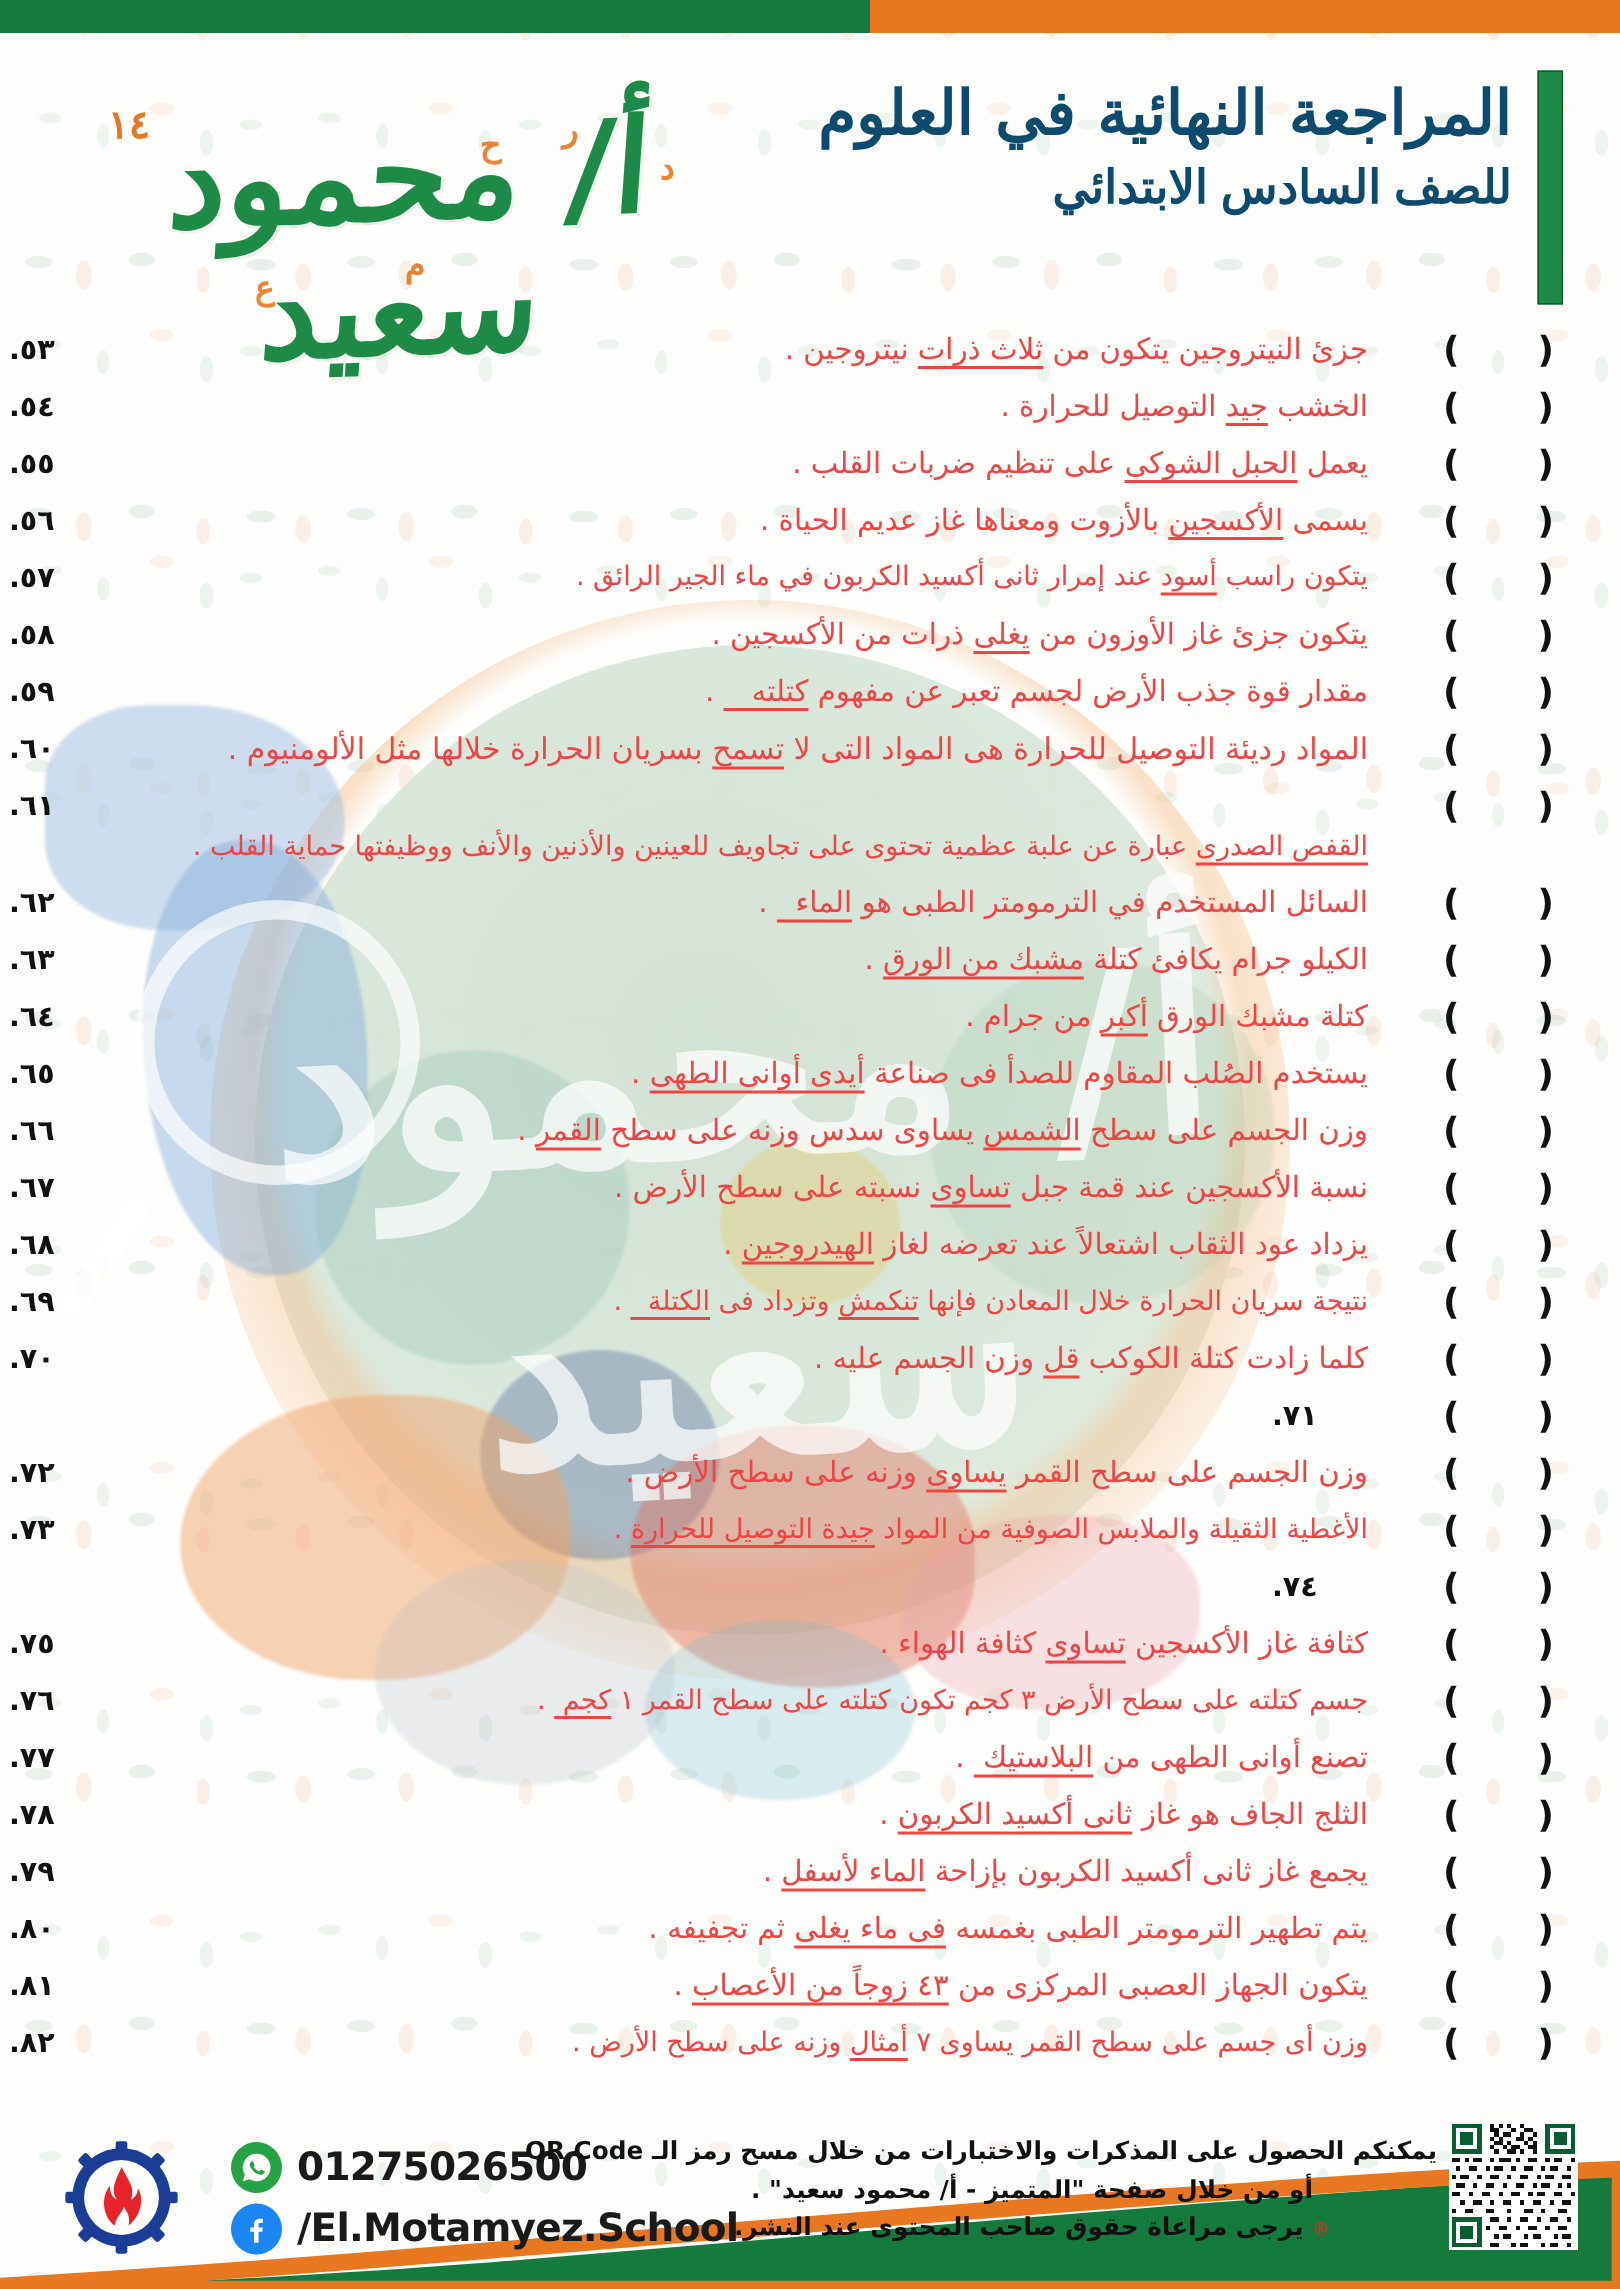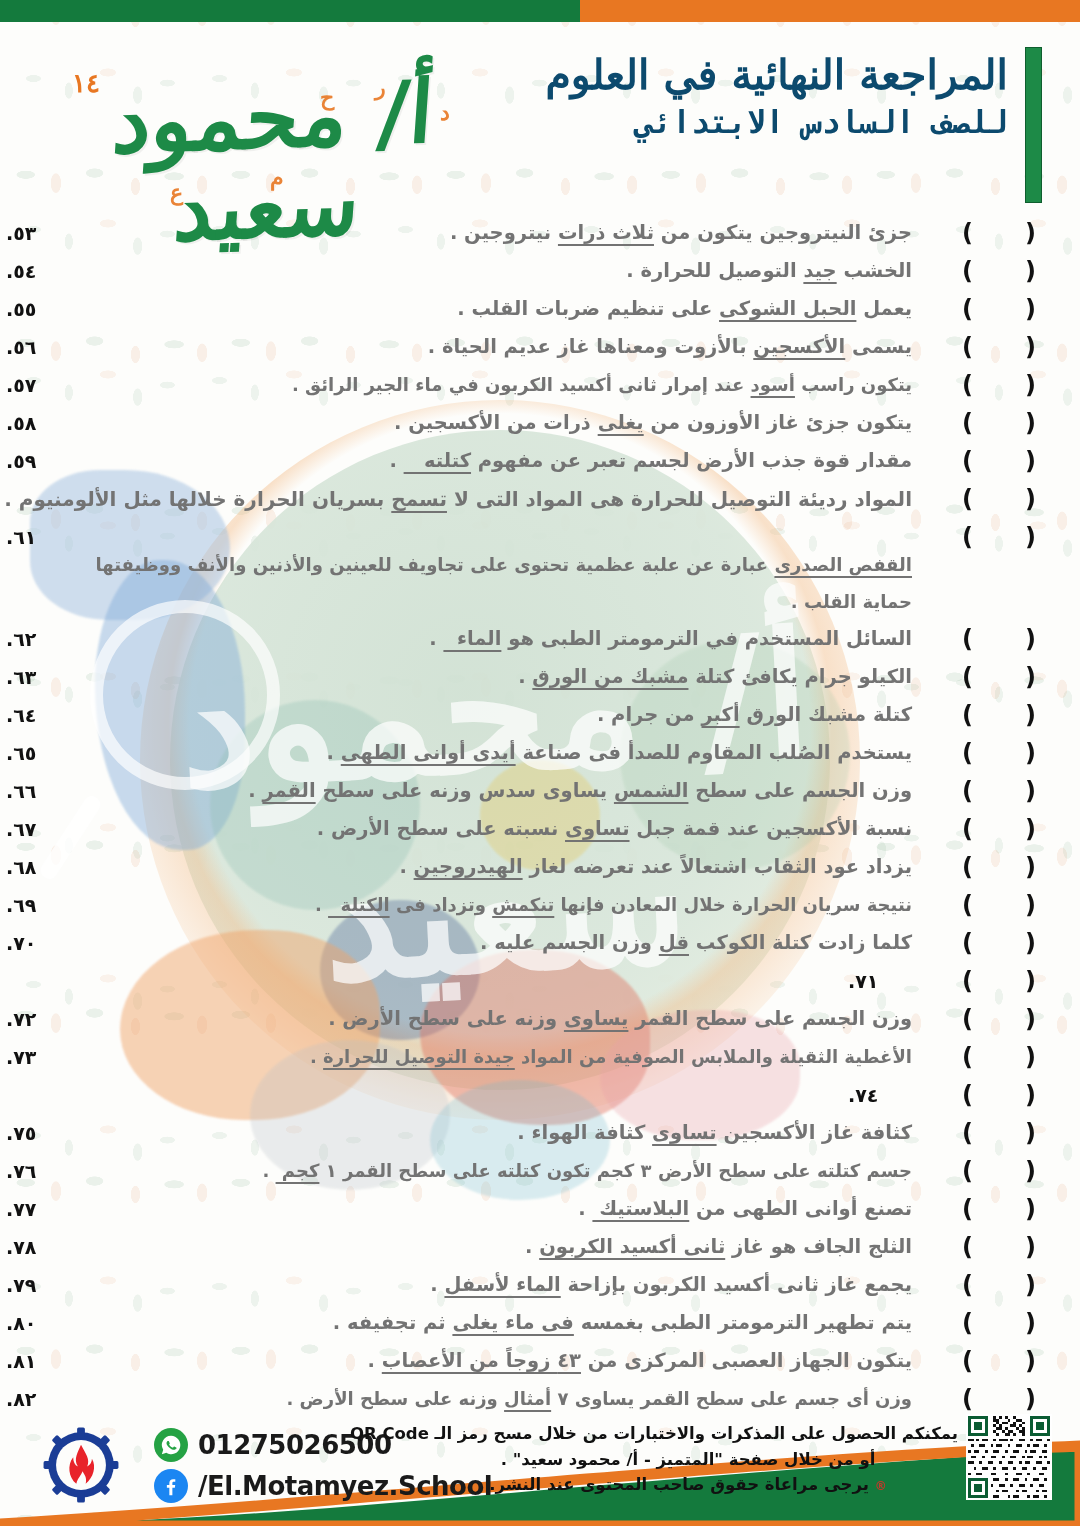--- a/index.html
+++ b/index.html
@@ -152,21 +152,21 @@
   }
   .title-main {
     font-family: "DejaVu Serif", serif;
     font-size: 41px;
     font-weight: 700;
     line-height: 1.25;
     letter-spacing: -1px;
     white-space: nowrap;
   }
   .title-sub {
-    font-family: Liberation Mono, monospace;
+    font-family: Liberation Sans, sans-serif;
     font-size: 31px;
     font-weight: 700;
     line-height: 1.3;
     margin-top: 4px;
     white-space: nowrap;
   }
 
   .brand-sig {
     position: absolute;
     left: 20px; top: 22px;
@@ -232,22 +232,22 @@
     line-height: 38px;
     direction: rtl;
   }
 
   .q-text {
     flex: 1 1 auto;
     text-align: right;
     direction: rtl;
     font-family: "DejaVu Sans", sans-serif;
     font-size: 19.5px;
-    font-weight: 700;
-    color: #737373;
+    font-weight: 400;
+    color: #ef4444;
     line-height: 38px;
     padding-left: 14px;
     white-space: nowrap;
   }
   .q-text.wrap { white-space: normal; line-height: 37px; margin-top: 28px; }
   .q-text.small { font-size: 18px; }
   .q-text.xsmall { font-size: 20px; }
 
   .q-text u {
     text-decoration: underline;

